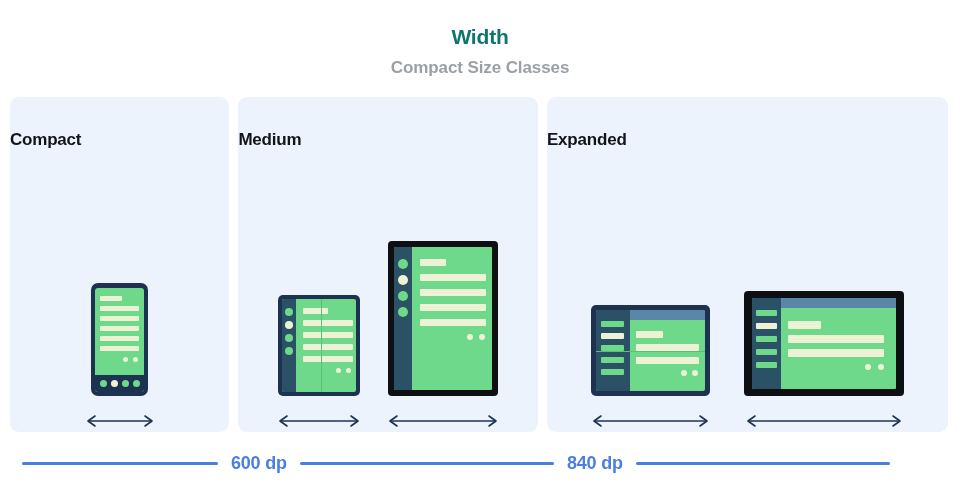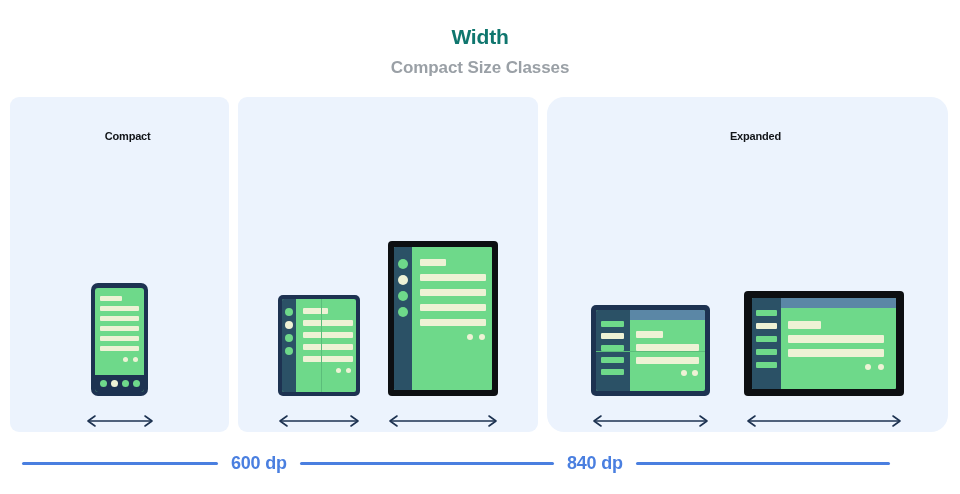--- a/index.html
+++ b/index.html
@@ -53,29 +53,28 @@
     display: flex;
     gap: 9px;
   }
   .panel {
     background: #ecf3fd;
     border-radius: 9px;
     position: relative;
   }
   .panel-compact  { width: 227px; }
   .panel-medium   { width: 310px; }
-  .panel-expanded { width: 415px; border-radius: 17px; }
+  .panel-expanded { width: 415px; }
 
   .panel-title {
     position: absolute;
     top: 33px;
-    left: 8px;
+    left: 0;
     width: 100%;
-    text-align: center;
-    font-size: 11px;
+    font-size: 17px;
     font-weight: bold;
     color: #111418;
     letter-spacing: -0.2px;
   }
 
   .devices {
     position: absolute;
     left: 0;
     width: 100%;
     bottom: 0;
@@ -241,20 +240,21 @@
             <polyline points="11,3 4,8 11,13" fill="none" stroke="#1d3251" stroke-width="1.6" stroke-linecap="round" stroke-linejoin="round"></polyline>
             <polyline points="61,3 68,8 61,13" fill="none" stroke="#1d3251" stroke-width="1.6" stroke-linecap="round" stroke-linejoin="round"></polyline>
           </svg>
         </div>
 
       </div>
     </div>
   </div>
 
   <div class="panel panel-medium">
+    <div class="panel-title">Medium</div>
     <div class="devices">
       <div class="device-group" style="gap:24px;">
 
         <div class="device-cell">
           <div class="frame frame-navy" style="width:82px;height:101px;border-radius:5px;">
             <div class="screen" style="left:4px;top:4px;right:4px;bottom:4px;border-radius:2px;">
               <div class="rail" style="width:14px;">
                 <div class="dot-green" style="left:3px;top:9px;width:8px;height:8px;"></div>
                 <div class="dot" style="left:3px;top:22px;width:8px;height:8px;"></div>
                 <div class="dot-green" style="left:3px;top:35px;width:8px;height:8px;"></div>

